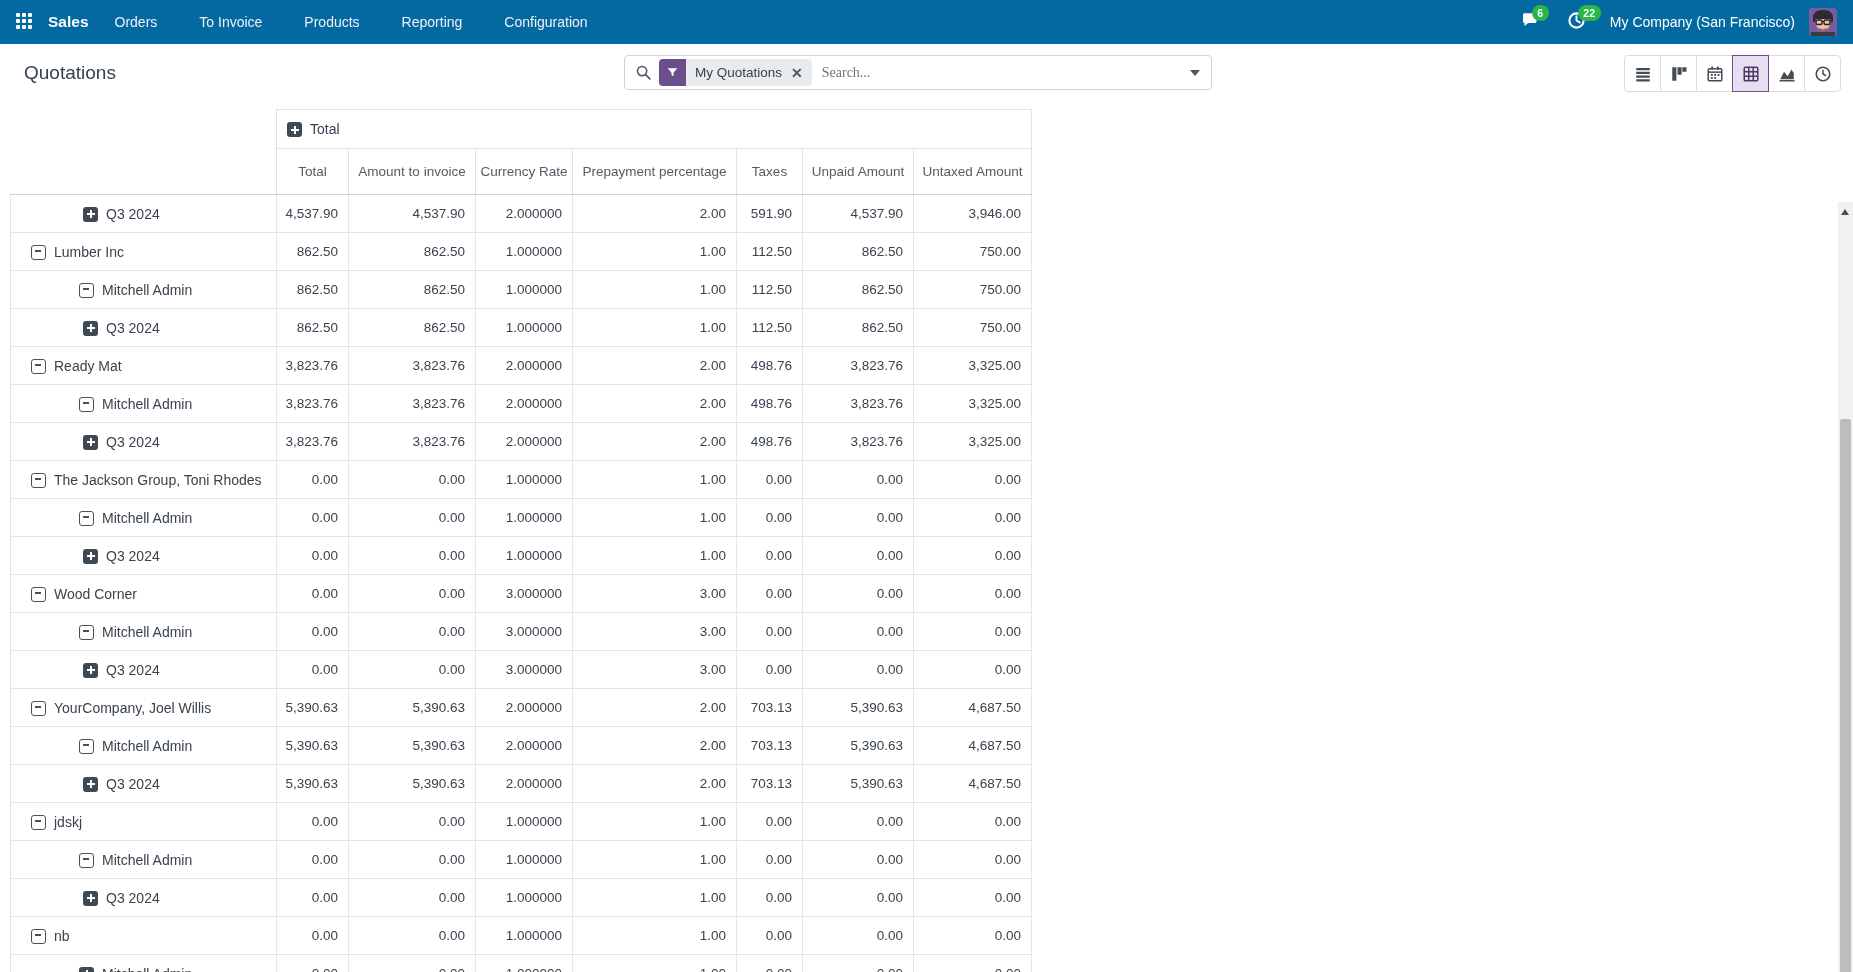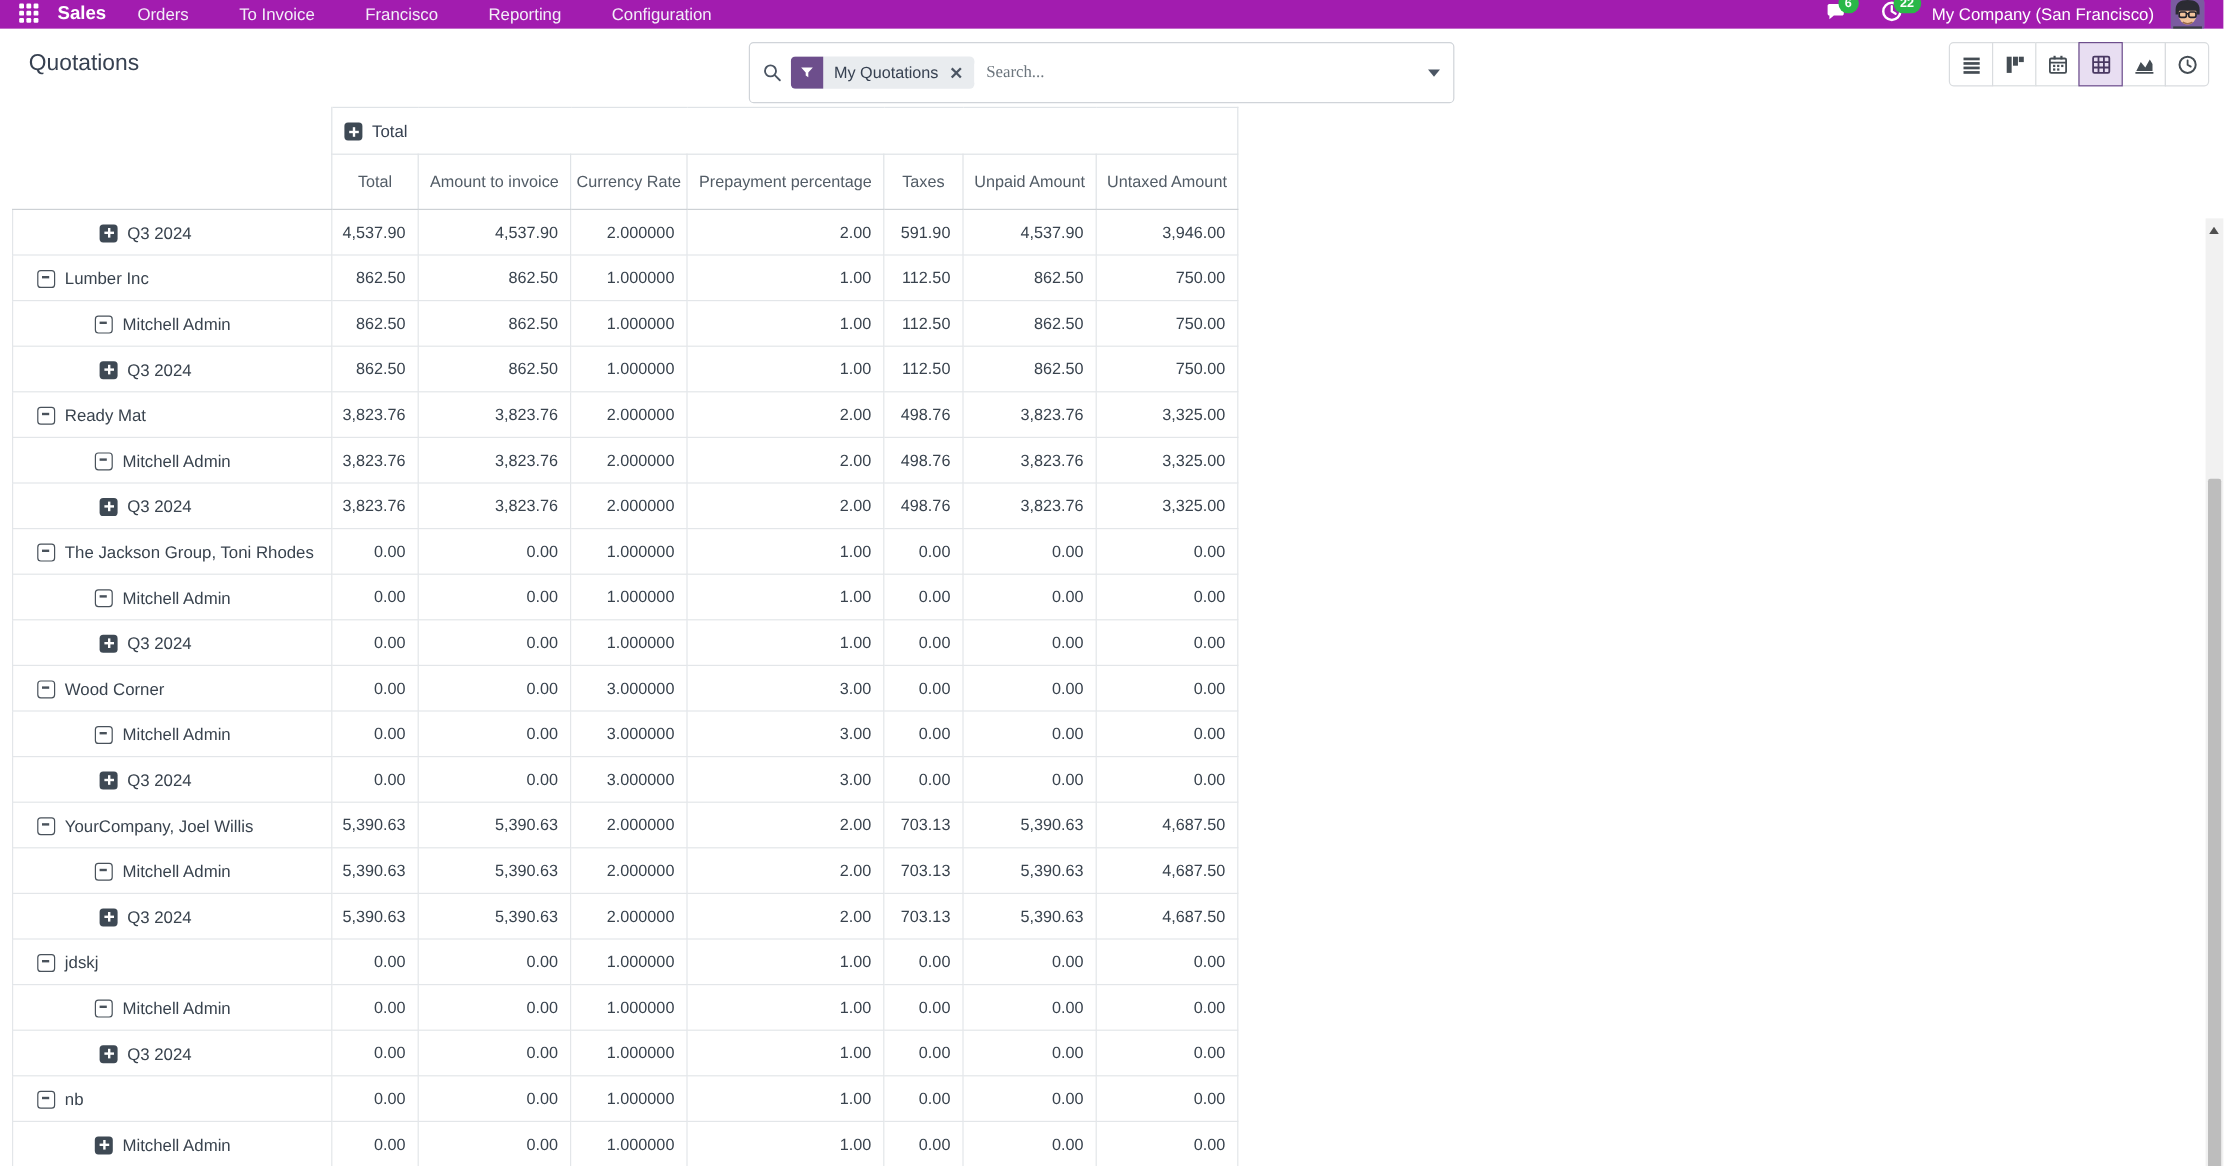--- a/index.html
+++ b/index.html
@@ -1,20 +1,20 @@
 <!DOCTYPE html>
 <html><head>
 <meta charset="utf-8">
 <style>
   * { box-sizing: border-box; margin: 0; padding: 0; }
   html,body { width:1853px; height:972px; overflow:hidden; background:#fff;
               font-family:"Liberation Sans", sans-serif; }
 
   
-  .navbar { position:relative; height:24px; background:#a21caf; display:flex; align-items:center;
+  .navbar { position:relative; height:44px; background:#0369a1; display:flex; align-items:center;
             padding:0 16px 0 10px; color:#fff; }
   .apps-grid { width:18px; height:18px; display:grid; grid-template-columns:repeat(3,4px);
                grid-template-rows:repeat(3,4px); gap:2px; margin:0 14px 0 6px; cursor:pointer; }
   .apps-grid span { background:#fff; border-radius:1px; }
   .app-name { font-size:15.5px; font-weight:700; margin-right:26px; cursor:pointer; }
   .nav-menu { display:flex; align-items:center; gap:42px; font-size:14px; }
   .nav-item { color:#f3eef8; cursor:pointer; white-space:nowrap; }
   .nav-spacer { flex:1; }
   .nav-icon { position:relative; width:22px; height:22px; margin-left:24px; cursor:pointer;
               display:flex; align-items:center; justify-content:center; }
@@ -22,21 +22,21 @@
                font-size:10.5px; font-weight:700; line-height:1; padding:2.5px 5.5px;
                border-radius:10px; }
   .company { font-size:14px; margin:0 14px 0 22px; cursor:pointer; white-space:nowrap; }
   .avatar { width:28px; height:28px; border-radius:4px; overflow:hidden; cursor:pointer;
             background:#8a68ae; }
 
   
   .control-panel { position:relative; height:57px; background:#fff; }
   .page-title { position:absolute; left:24px; top:18px; font-size:19px; font-weight:400;
                 color:#374151; }
-  .searchbox { position:absolute; left:624px; top:11px; width:588px; height:51px;
+  .searchbox { position:absolute; left:624px; top:11px; width:588px; height:35px;
                border:1px solid #d0d4d9; border-radius:4px; background:#fff;
                display:flex; align-items:center; }
   .search-mag { margin:0 7px 0 10px; display:flex; }
   .facet { display:flex; align-items:center; background:#e9ecef; border-radius:4px;
            height:27px; overflow:hidden; cursor:pointer; }
   .facet-ic { width:27px; height:27px; background:#6d4e8c; display:flex; align-items:center;
               justify-content:center; }
   .facet-label { font-size:13.5px; color:#374151; padding:0 7px 0 9px; }
   .facet-x { font-size:14px; color:#4b5563; padding:0 9px 0 2px; cursor:pointer; font-weight:700; }
   .search-input { flex:1; border:none; outline:none; font-size:14px; padding:0 10px;
@@ -101,21 +101,21 @@
       <span></span>
       <span></span>
       <span></span>
       <span></span>
       <span></span>
   </div>
   <div class="app-name">Sales</div>
   <div class="nav-menu" id="nav-menu">
       <a class="nav-item">Orders</a>
       <a class="nav-item">To Invoice</a>
-      <a class="nav-item">Francisco</a>
+      <a class="nav-item">Products</a>
       <a class="nav-item">Reporting</a>
       <a class="nav-item">Configuration</a>
     </div>
   <div class="nav-spacer"></div>
 
   <div class="nav-icon">
     <span>
       <svg width="19" height="18" viewBox="0 0 24 24">
           <path fill="#fff" d="M4 3h14c1.1 0 2 .9 2 2v9c0 1.1-.9 2-2 2H9l-5 4v-4H4c-1.1 0-2-.9-2-2V5c0-1.1.9-2 2-2z"></path>
         </svg>

